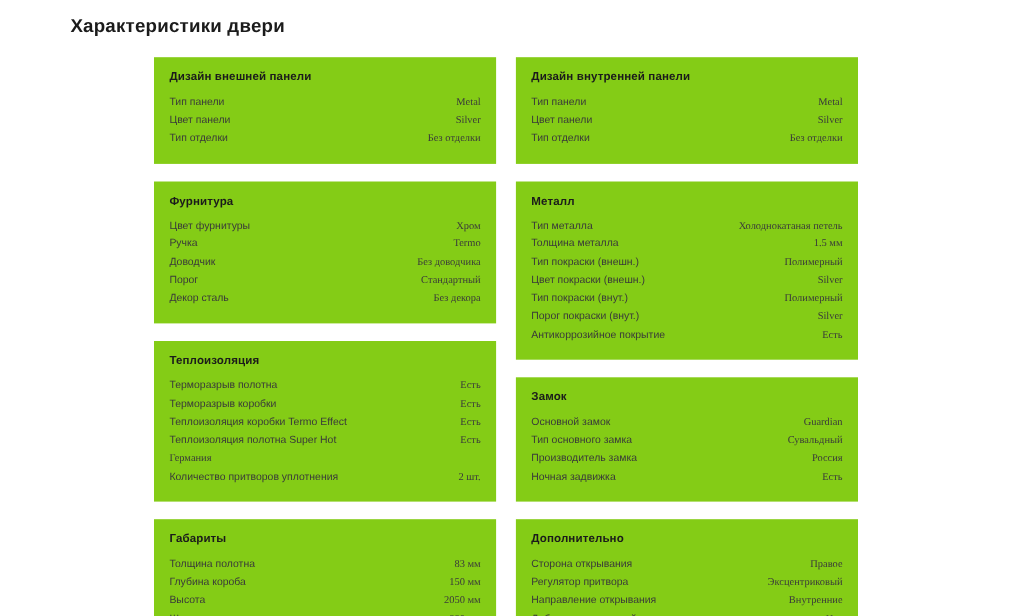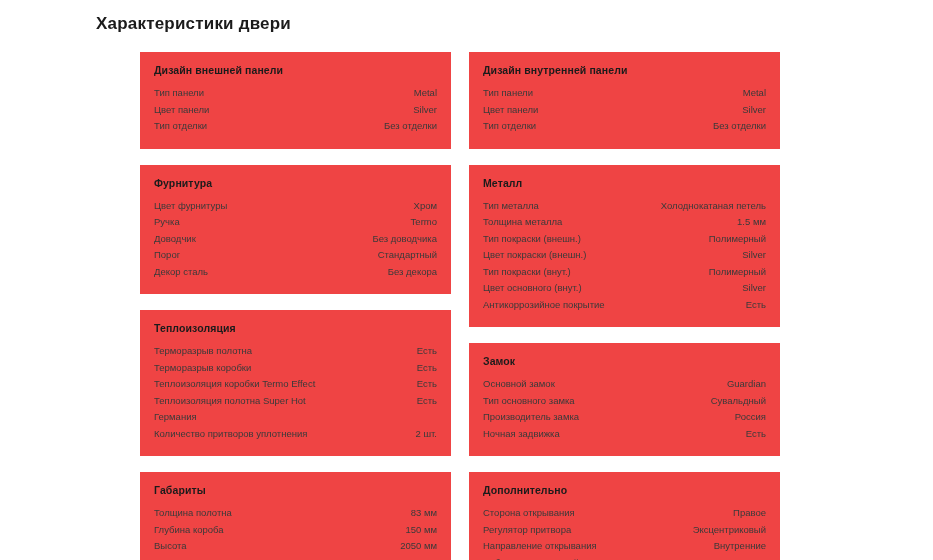--- a/index.html
+++ b/index.html
@@ -18,38 +18,38 @@
     position: relative;
     width: 933px;
     height: 560px;
     box-sizing: border-box;
     padding: 14px 0 0 0;
   }
   .page-title {
     font-size: 17px;
     font-weight: bold;
     color: #1b1b1b;
-    margin: 0 0 18px 96px;
+    margin: 0 0 18px 64px;
     letter-spacing: 0.2px;
   }
   .columns {
     display: flex;
     gap: 18px;
     padding: 0 140px 0 140px;
     box-sizing: border-box;
     width: 933px;
   }
   .column {
     width: 311px;
     display: flex;
     flex-direction: column;
     gap: 16px;
   }
   .card {
-    background: #ef4444;
+    background: #84cc16;
     padding: 12px 14px 14px 14px;
     box-sizing: border-box;
   }
   .card-title {
     font-size: 10.5px;
     font-weight: bold;
     color: #1b1b1b;
     margin-bottom: 9px;
     letter-spacing: 0.1px;
   }
@@ -63,20 +63,21 @@
   }
   .spec-label {
     white-space: nowrap;
     padding-right: 8px;
     color: #3a3a3a;
   }
   .spec-value {
     white-space: nowrap;
     text-align: right;
     color: #3a3a3a;
+    font-family: Liberation Serif, serif;
   }
 </style>
 </head>
 <body>
 
 <div class="page">
 
   <h1 class="page-title">Характеристики двери</h1>
 
   <div class="columns">
@@ -206,21 +207,21 @@
         </div>
         <div class="spec-row">
           <span class="spec-label">Цвет покраски (внешн.)</span>
           <span class="spec-value">Silver</span>
         </div>
         <div class="spec-row">
           <span class="spec-label">Тип покраски (внут.)</span>
           <span class="spec-value">Полимерный</span>
         </div>
         <div class="spec-row">
-          <span class="spec-label">Цвет основного (внут.)</span>
+          <span class="spec-label">Порог покраски (внут.)</span>
           <span class="spec-value">Silver</span>
         </div>
         <div class="spec-row">
           <span class="spec-label">Антикоррозийное покрытие</span>
           <span class="spec-value">Есть</span>
         </div>
       </div>
 
       <div class="card">
         <div class="card-title">Замок</div>

